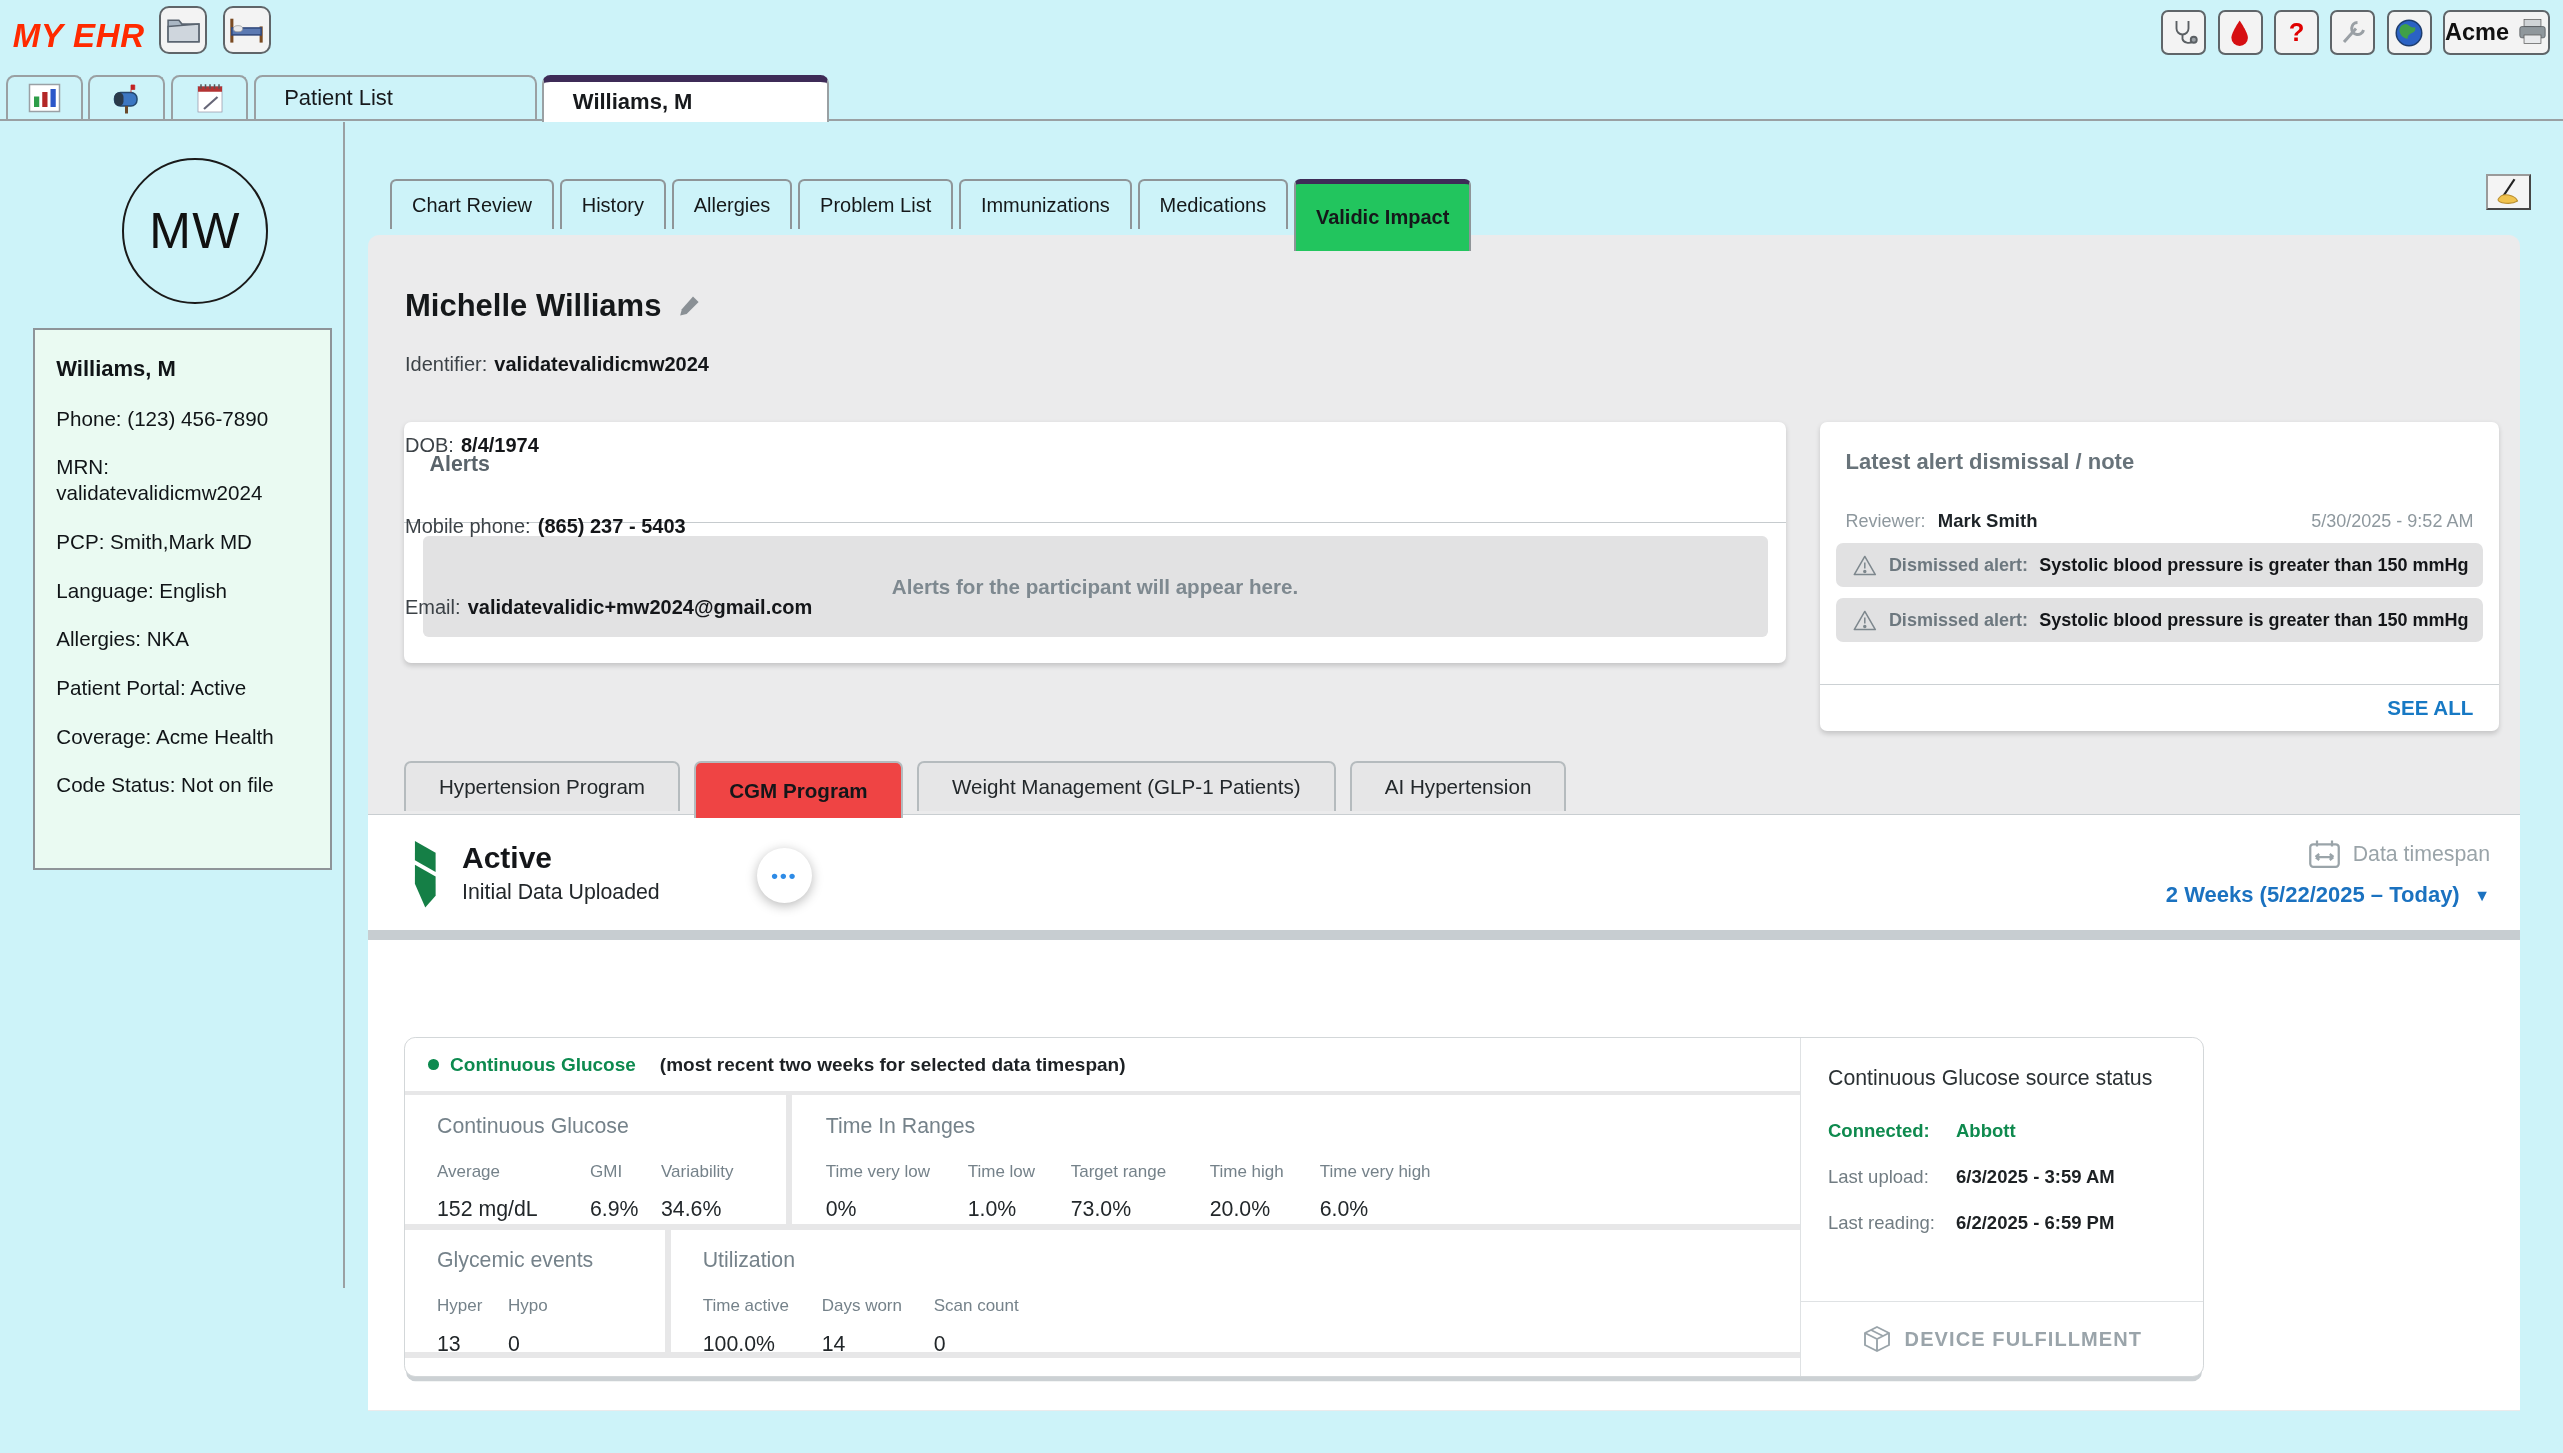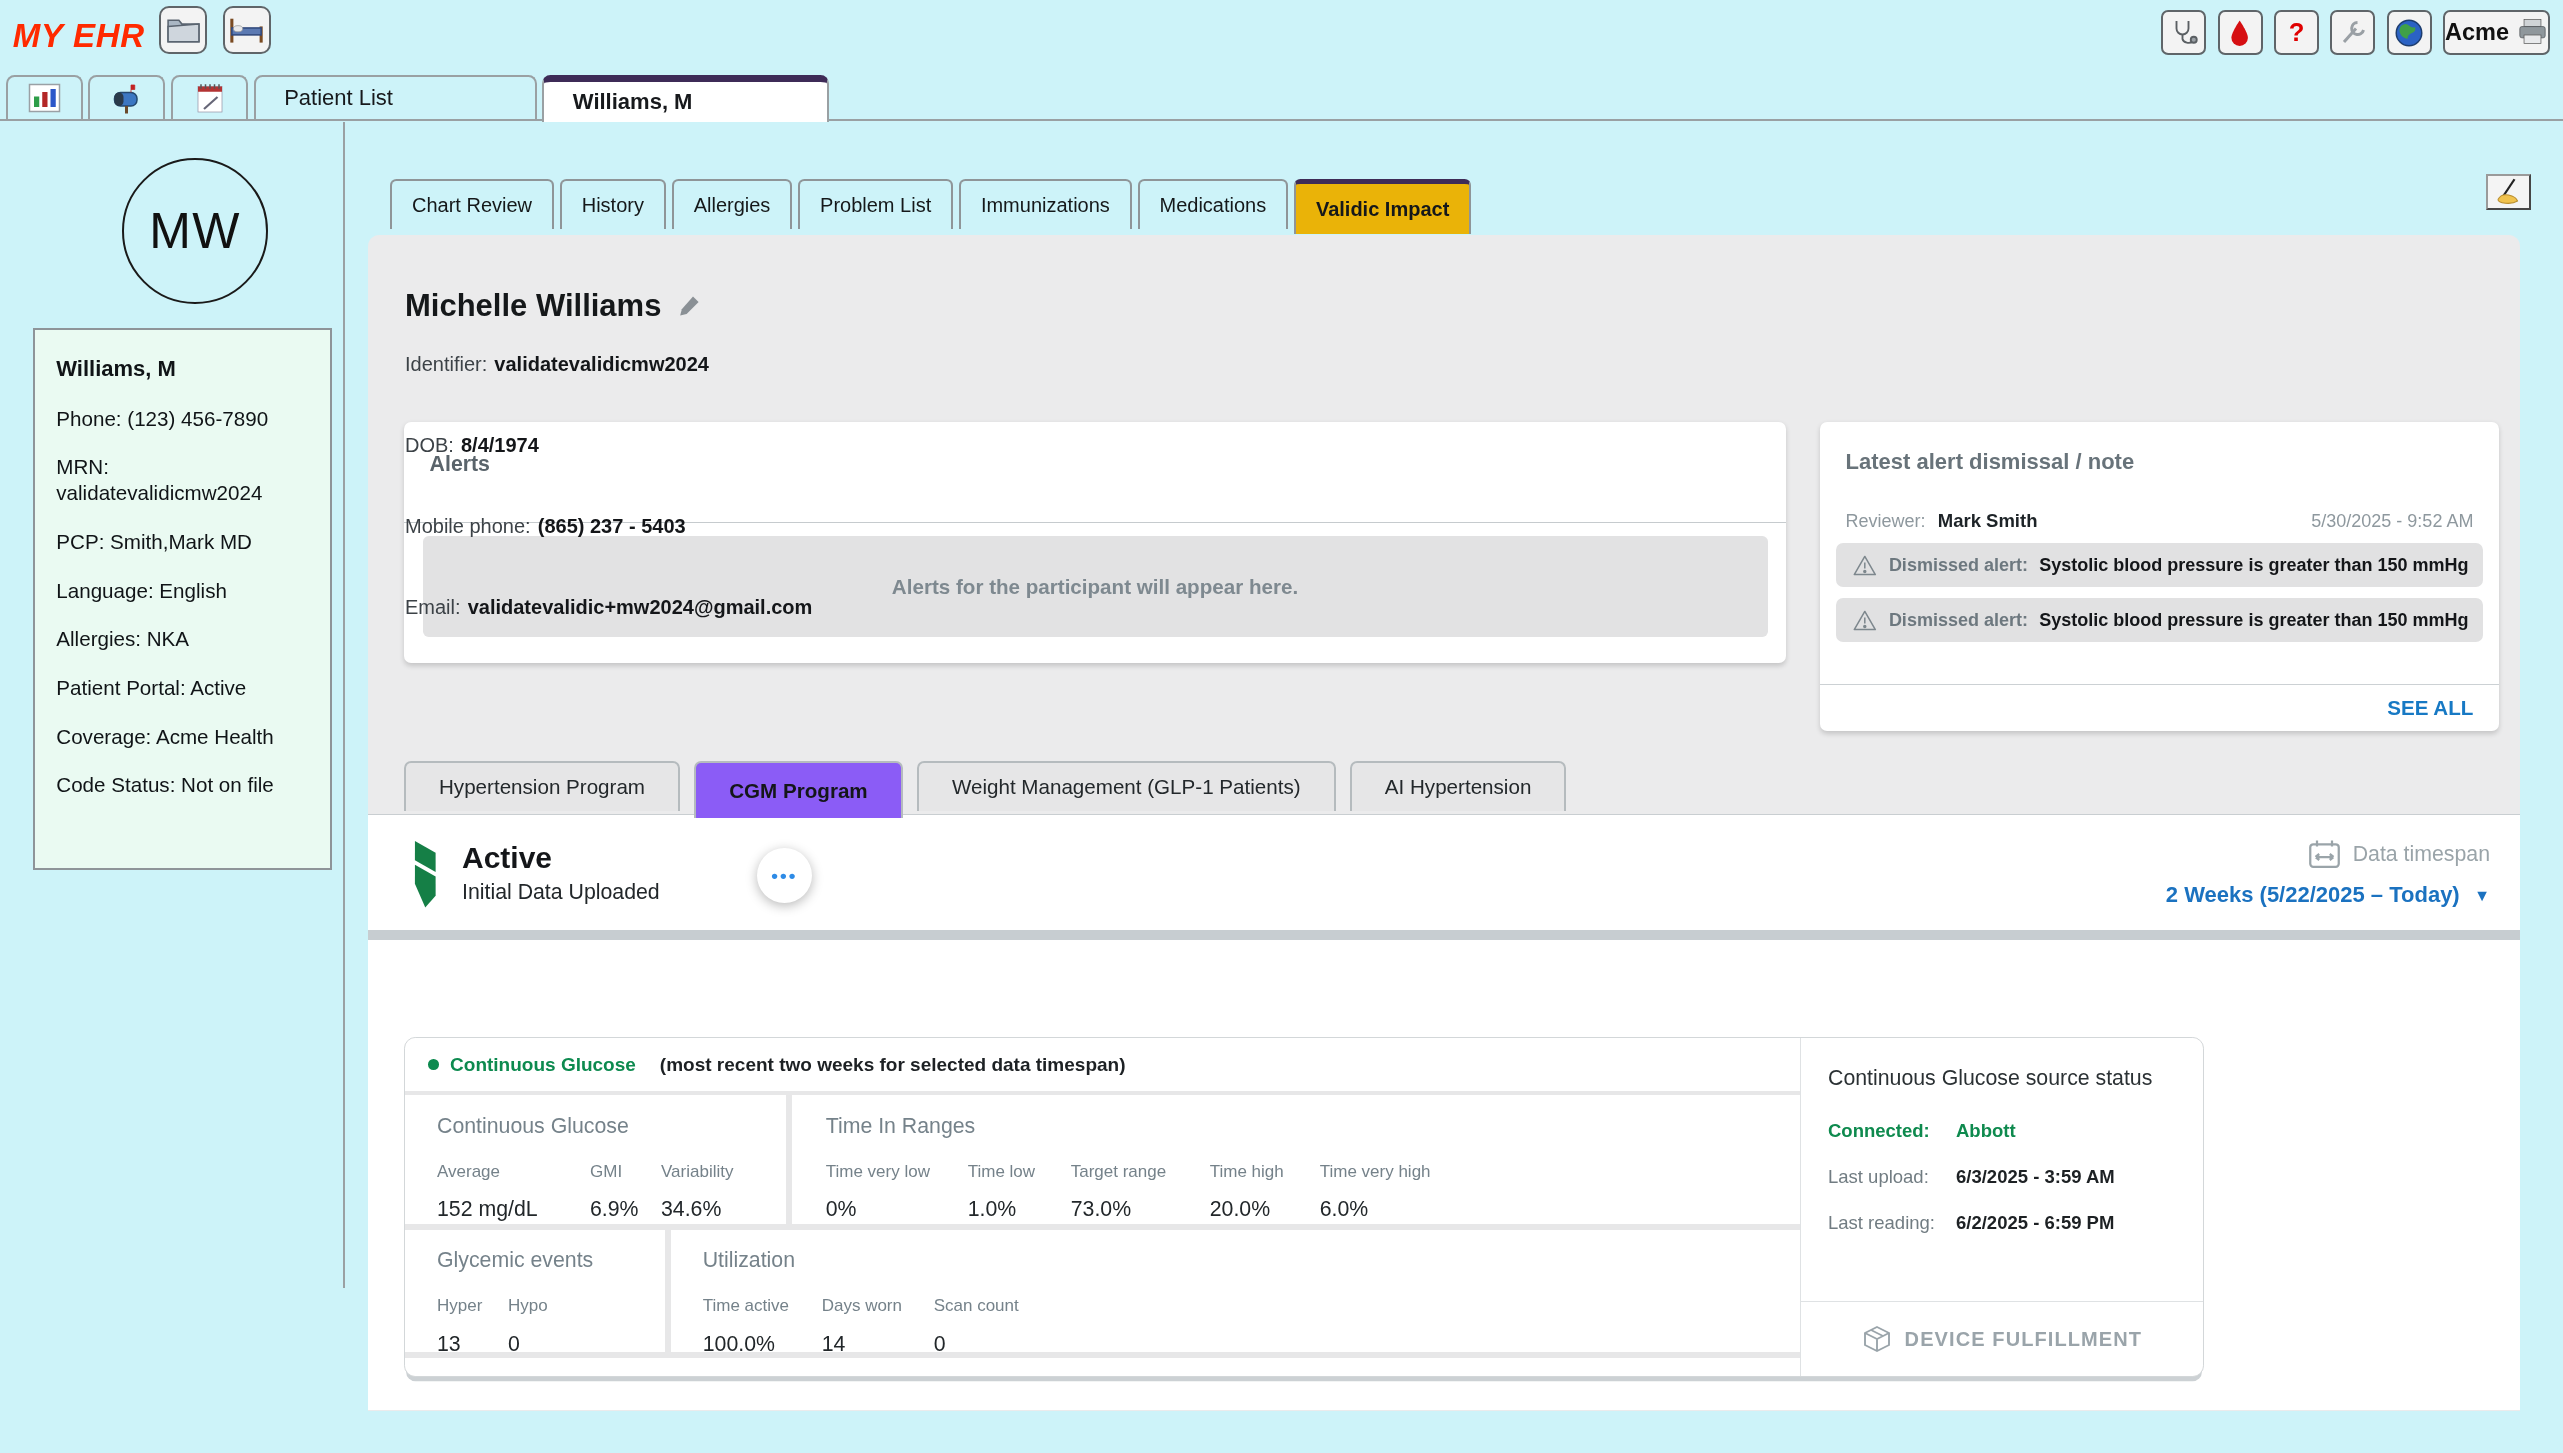--- a/index.html
+++ b/index.html
@@ -32,21 +32,21 @@
   .info-panel { position:absolute; left:33px; top:328px; width:299px; height:542px; background:#eafaf2; border:2.1px solid #8e9499; padding:25.6px 21.3px; font-size:20.6px; color:#101417; }
   .info-panel .pname { font-weight:700; font-size:22px; margin-bottom:24px; }
   .info-panel .iline { margin-bottom:23px; line-height:1.25; }
   .vdivider { position:absolute; left:343px; top:122px; width:2.1px; height:1166px; background:#9aa0a3; }
   
   .main-panel { position:absolute; left:368px; top:235px; width:2152px; height:1176px; background:#ebebec; border-radius:11.4px 11.4px 0 0; }
   .edit-hand-btn { position:absolute; left:2486px; top:174px; width:45px; height:36px; background:#f4f4f4; border:2.8px outset #9a9a9a; display:flex; align-items:center; justify-content:center; cursor:pointer; z-index:4; }
   
   .ctabs { position:absolute; left:358px; top:179px; display:flex; gap:5.7px; align-items:flex-start; z-index:3;padding-left:32px; }
   .ctab { background:#cdf3f9; border:2.1px solid #8f9598; border-bottom:none; border-radius:6.4px 6.4px 0 0; height:50px; padding:0 20px; display:flex; align-items:center; font-size:20px; color:#15181a; cursor:pointer; }
-  .ctab.active { background:#eab308; border-top:5.7px solid #3e2b57; height:55px; font-weight:700; }
+  .ctab.active { background:#22c55e; border-top:5.7px solid #3e2b57; height:72px; font-weight:700; }
   
   .p-name { position:absolute; left:405px; top:288px; display:flex; align-items:center; gap:15.6px; font-size:31px; font-weight:800; color:#15181a; z-index:2;}
   .p-ids { position:absolute; left:405px; top:353px; display:flex; gap:58px; font-size:20px; z-index:2;flex-direction:column; }
   .p-ids .lbl { color:#3c4247; margin-right:7.1px; }
   .p-ids .val { font-weight:700; color:#141619; }
   
   .card { background:#fff; border-radius:7.1px; box-shadow:0 2.1px 5.7px rgba(0,0,0,.16); position:absolute; }
   .alerts-card { left:404px; top:422px; width:1382px; height:241px;text-align:center; }
   .alerts-title { position:absolute; left:25.6px; top:30px; font-size:21.3px; font-weight:700; color:#5a646b; }
   .alerts-div { position:absolute; left:0; top:100px; width:100%; height:1.4px; background:#c6cbce; }
@@ -58,21 +58,21 @@
   .dism-reviewer .val { color:#1d2327; font-weight:600; font-size:18.5px; }
   .dism-reviewer .ts { color:#8e989e; }
   .chip { position:absolute; left:16.3px; right:16.3px; height:44px; background:#e1e1e2; border-radius:7.1px; display:flex; align-items:center; padding-left:15.6px; gap:11.4px; font-size:18px; }
   .chip .clbl { color:#6d787f; font-weight:700; }
   .chip .ctxt { color:#141619; font-weight:700; }
   .dism-div { position:absolute; left:0; top:262px; width:100%; height:1.4px; background:#ccd1d4; }
   .see-all { position:absolute; right:25.6px; top:274px; font-size:20.6px; font-weight:700; color:#1779c4; cursor:pointer; }
   
   .ptabs { position:absolute; left:404px; top:761px; display:flex; gap:14.2px; align-items:flex-start; z-index:3; }
   .ptab { background:#e6e6e7; border:2.1px solid #b5bbbe; border-bottom:none; border-radius:7.1px 7.1px 0 0; height:50px; padding:0 33px; display:flex; align-items:center; font-size:20.6px; color:#23282b; cursor:pointer; }
-  .ptab.active { background:#8b5cf6; height:57px; font-weight:600; color:#141619; }
+  .ptab.active { background:#ef4444; height:57px; font-weight:600; color:#141619; }
   
   .cgm-content { position:absolute; left:368px; top:814px; width:2152px; height:596px; background:#ffffff; border-top:1.4px solid #c9ced1; }
   .v-logo { position:absolute; left:41px; top:23px; }
   .status-block { position:absolute; left:94px; top:25.6px; }
   .status-title { font-size:30px; font-weight:800; color:#141619; }
   .status-sub { font-size:21.3px; color:#22272a; margin-top:5.7px; }
   .dots-btn { position:absolute; left:389px; top:33px; width:55px; height:55px; border-radius:50%; background:#fff; box-shadow:0 2.8px 11.4px rgba(0,0,0,.28); display:flex; align-items:center; justify-content:center; color:#2e8be6; font-size:19px; letter-spacing:2.1px; font-weight:700; cursor:pointer; }
   .ts-label { position:absolute; right:30px; top:24px; display:flex; align-items:center; gap:11.4px; font-size:21.3px; color:#9aa4a9; }
   .ts-value { position:absolute; right:30px; top:67px; display:flex; align-items:center; gap:14.2px; font-size:22px; font-weight:600; color:#1b72c0; cursor:pointer; }
   .ts-value .caret { font-size:16.3px; }

